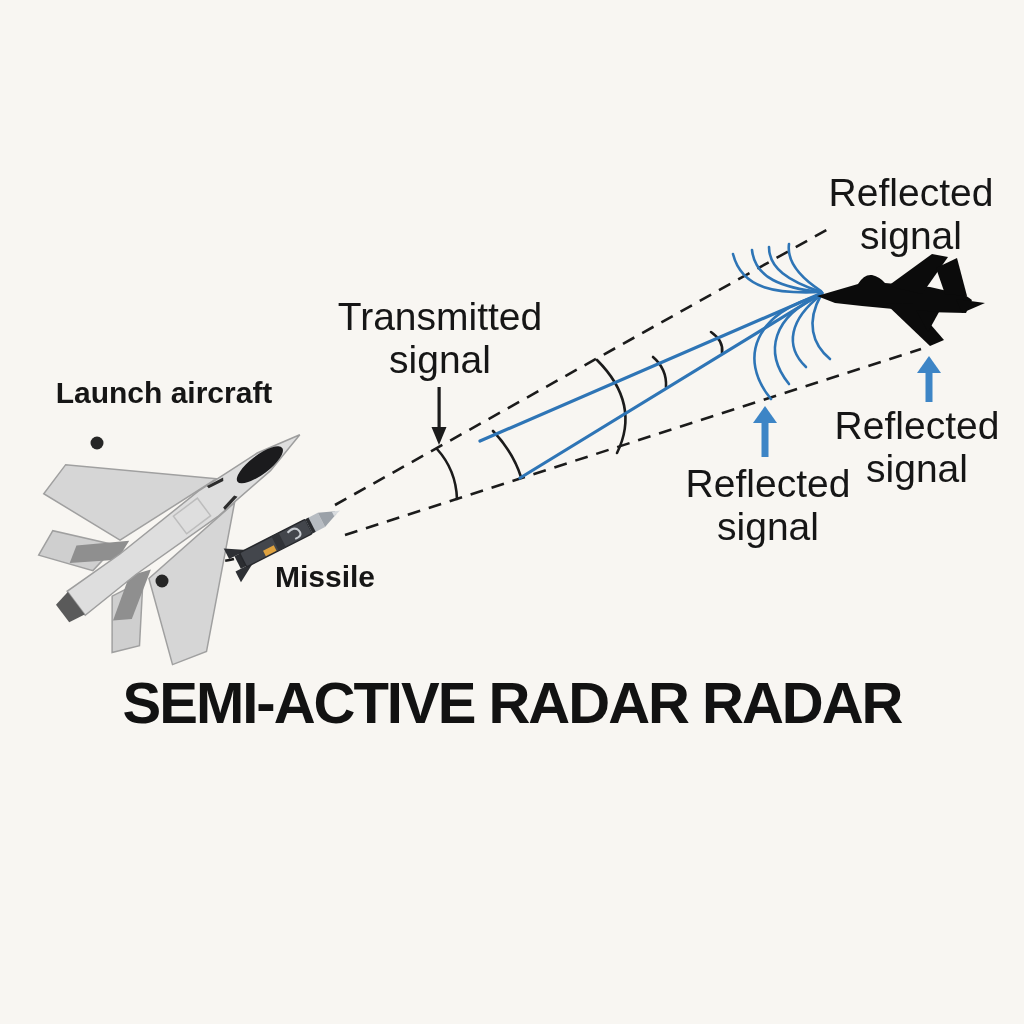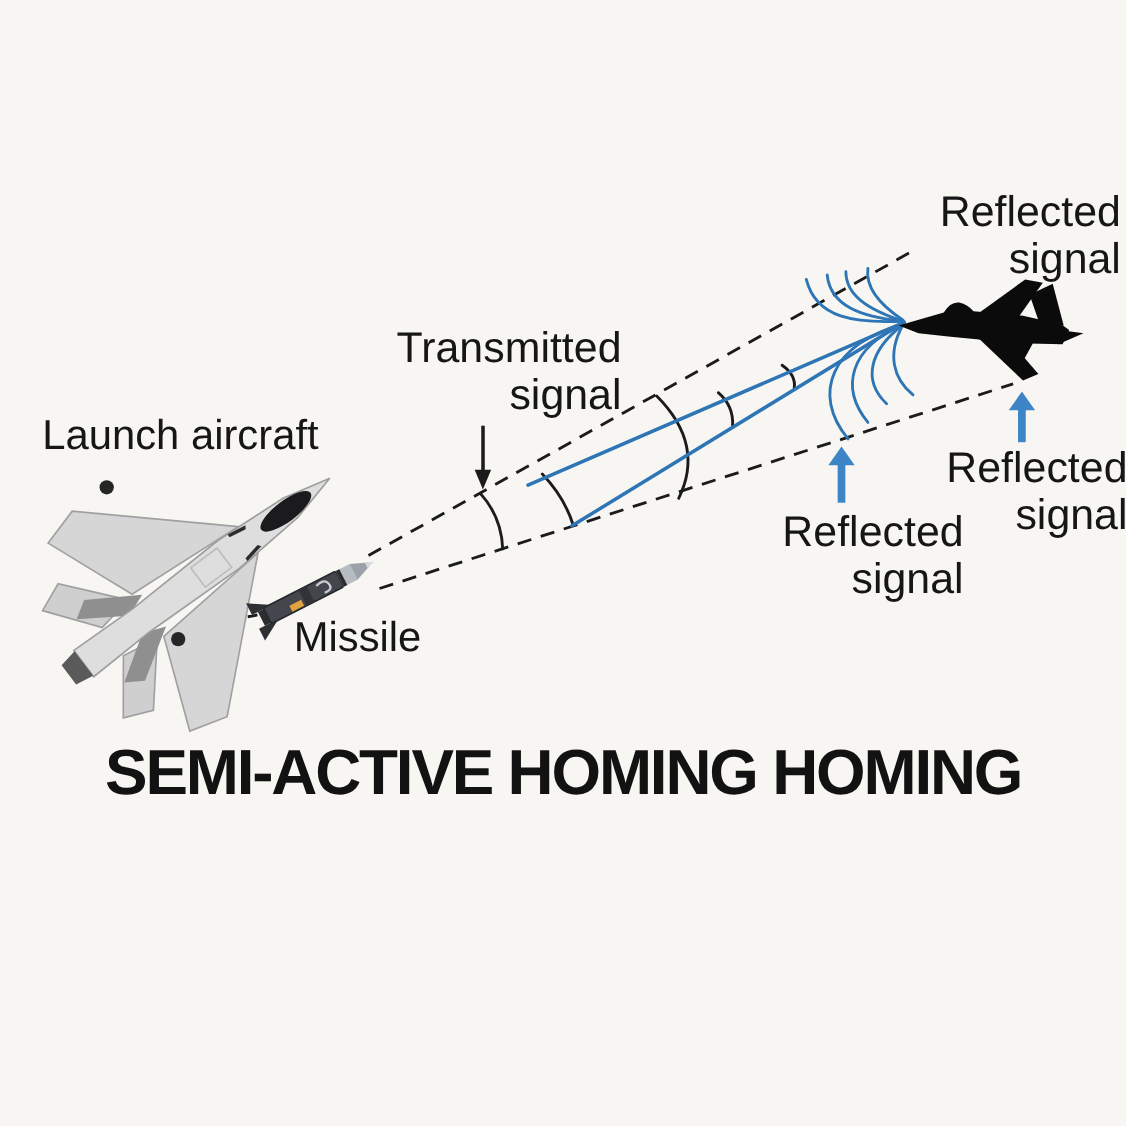--- a/index.html
+++ b/index.html
@@ -9,24 +9,24 @@
     background:#f8f6f2;
     font-family:"Liberation Sans", sans-serif;
     overflow:hidden;
   }
   .stage svg { position:absolute; left:0; top:0; }
   .lbl {
     position:absolute;
     color:#161616;
     font-size:39px;
     line-height:1.1;
-    text-align:right;
+    text-align:center;
     transform:translateX(-50%);
   }
-  .nowrap { white-space:nowrap; font-size:38px; }
+  .nowrap { white-space:nowrap; font-size:30px;font-weight:bold; }
   .wrap { width:216px; }
   .title {
     position:absolute;
     transform:translateX(-50%);
     font-weight:bold;
     font-size:58px;
     letter-spacing:-2px;
     white-space:nowrap;
     color:#121212;
   }
@@ -126,14 +126,14 @@
   <div class="lbl wrap" style="left:440px; top:296px; width:250px;">Transmitted signal</div>
 
   <div class="lbl nowrap" style="left:325px; top:560px;">Missile</div>
 
   <div class="lbl wrap" style="left:911px; top:172px;">Reflected signal</div>
 
   <div class="lbl wrap" style="left:768px; top:463px;">Reflected signal</div>
 
   <div class="lbl wrap" style="left:917px; top:405px;">Reflected signal</div>
 
-  <div class="title" style="left:512px; top:669px;">SEMI-ACTIVE HOMING HOMING</div>
+  <div class="title" style="left:512px; top:669px;">SEMI-ACTIVE RADAR RADAR</div>
 </div>
 
 </body></html>

